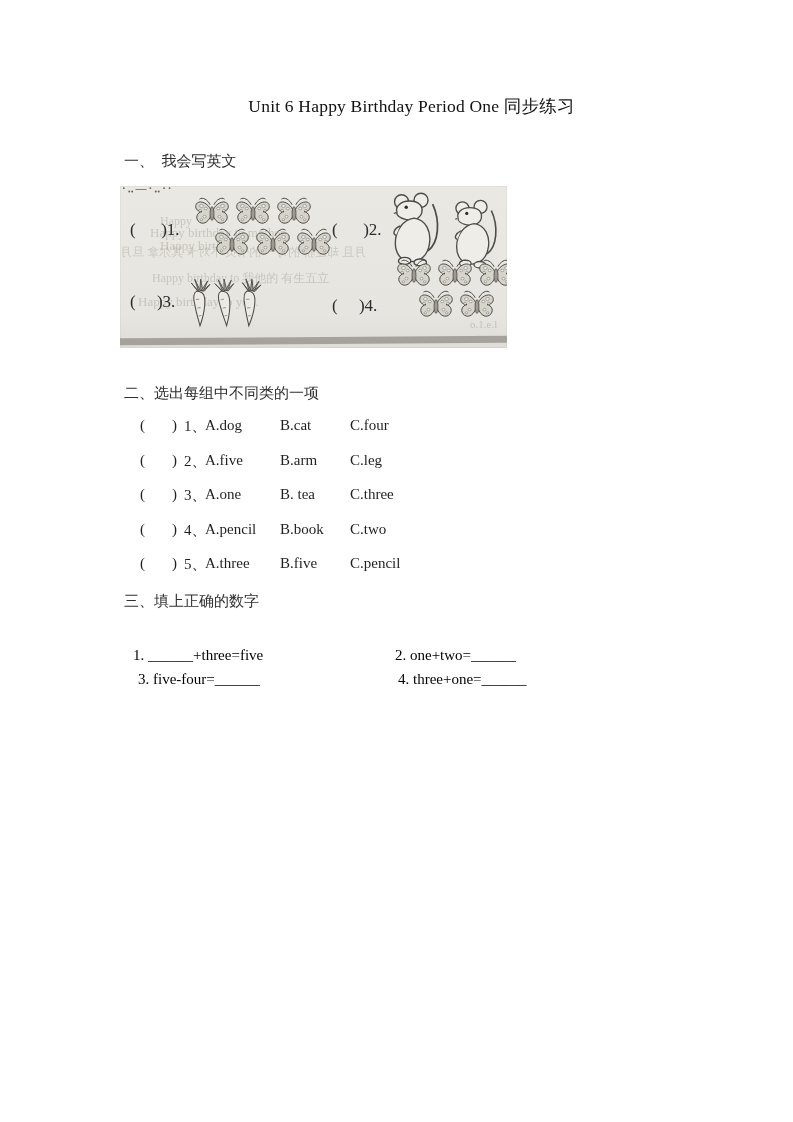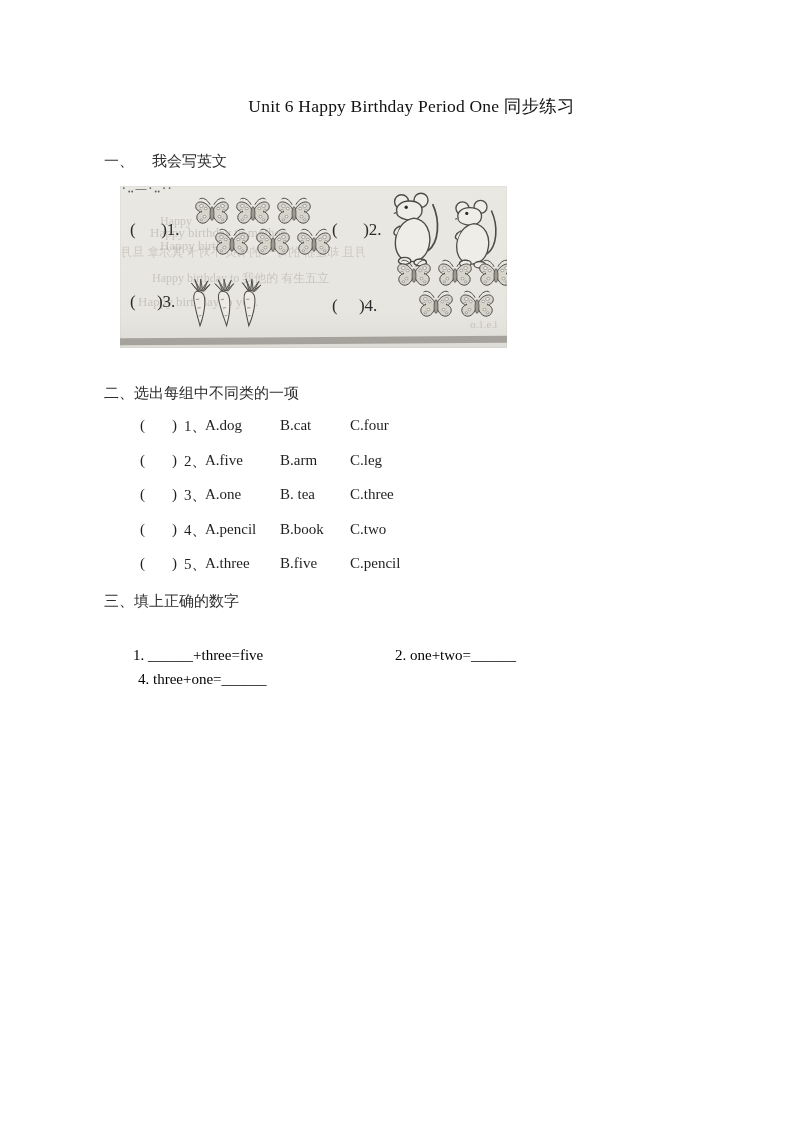--- a/index.html
+++ b/index.html
@@ -5,22 +5,22 @@
   html,body{margin:0;padding:0;}
   body{
     width:793px;height:1122px;position:relative;background:#ffffff;
     font-family:"Liberation Serif", serif;color:#222;overflow:hidden;
   }
   .title{
     position:absolute;top:94px;left:30px;width:763px;text-align:center;
     font-size:17.5px;font-weight:normal;color:#111;letter-spacing:.2px;white-space:pre;
   }
   .sec-heading{
-    position:absolute;left:104px;font-size:15px;color:#2e2e2e;white-space:pre;
-    font-family:Liberation Mono, monospace;
+    position:absolute;left:124px;font-size:15px;color:#2e2e2e;white-space:pre;
+    font-family:Liberation Serif, serif;
   }
   .h1{top:152px;}
   .h2{top:384px;}
   .h3{top:592px;}
 
   
   .scan{
     position:absolute;top:186px;left:120px;width:387px;height:162px;
     background:linear-gradient(#eae8e3,#e7e5e0 80%,#dedcd6);
     overflow:hidden;box-shadow:inset 0 0 0 1px rgba(0,0,0,0.03);
@@ -64,21 +64,21 @@
   .s2-row .optC{left:230px;}
 
   
   .s3{
     position:absolute;top:647px;left:120px;width:600px;
     display:grid;grid-template-columns:262px auto;row-gap:7px;
     font-size:15px;color:#000000;padding-left:13px;
   }
   .s3 span{white-space:pre;}
   .s3 span:nth-child(3){padding-left:5px;}
-  .s3 span:nth-child(4){padding-left:3px;text-align:center;}
+  .s3 span:nth-child(4){padding-left:3px;}
 
   .symdefs{position:absolute;width:0;height:0;overflow:hidden;}
 </style>
 </head>
 <body>
 
 <svg class="symdefs" aria-hidden="true">
   <defs>
     <symbol id="sym-butterfly" viewBox="0 0 64 54">
       <g stroke="#4d4b47" stroke-width="1.6" fill="none">
@@ -275,14 +275,15 @@
     <span class="optB">B.five</span>
     <span class="optC">C.pencil</span>
   </div>
 </div>
 
 <div class="sec-heading h3">三、填上正确的数字</div>
 
 <div class="s3">
   <span>1. ______+three=five</span>
   <span>2. one+two=______</span>
+  <span>3. five-four=______</span>
   <span>4. three+one=______</span>
 </div>
 
 </body></html>

